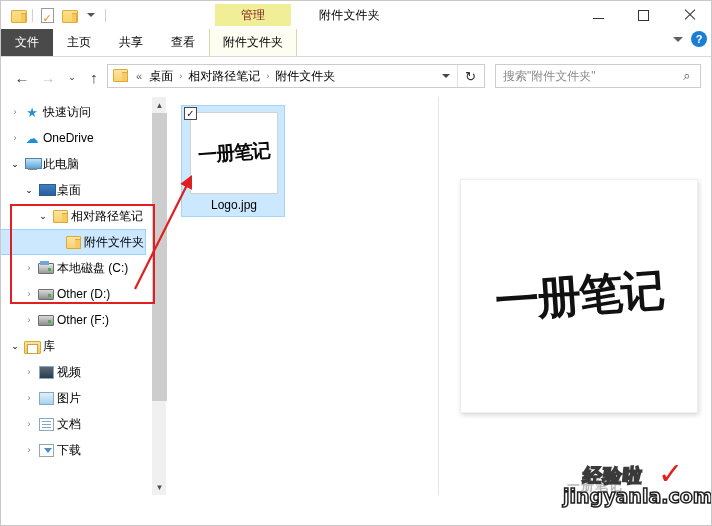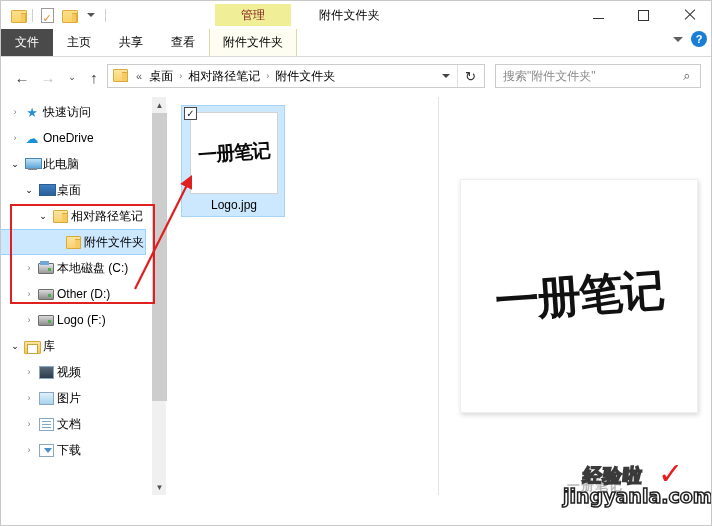--- a/index.html
+++ b/index.html
@@ -622,21 +622,21 @@
             <span class="i-drive"></span>
           </span>
         <span class="tlabel">Other (D:)</span>
       </div>
 
       <div class="tnode" style="padding-left:20px;">
         <span class="twist">›</span>
         <span class="tico">
             <span class="i-drive"></span>
           </span>
-        <span class="tlabel">Logo (F:)</span>
+        <span class="tlabel">Other (F:)</span>
       </div>
 
       <div class="tnode" style="padding-left:6px;">
         <span class="twist open">⌄</span>
         <span class="tico">
             <span class="i-lib"></span>
           </span>
         <span class="tlabel">库</span>
       </div>
 

